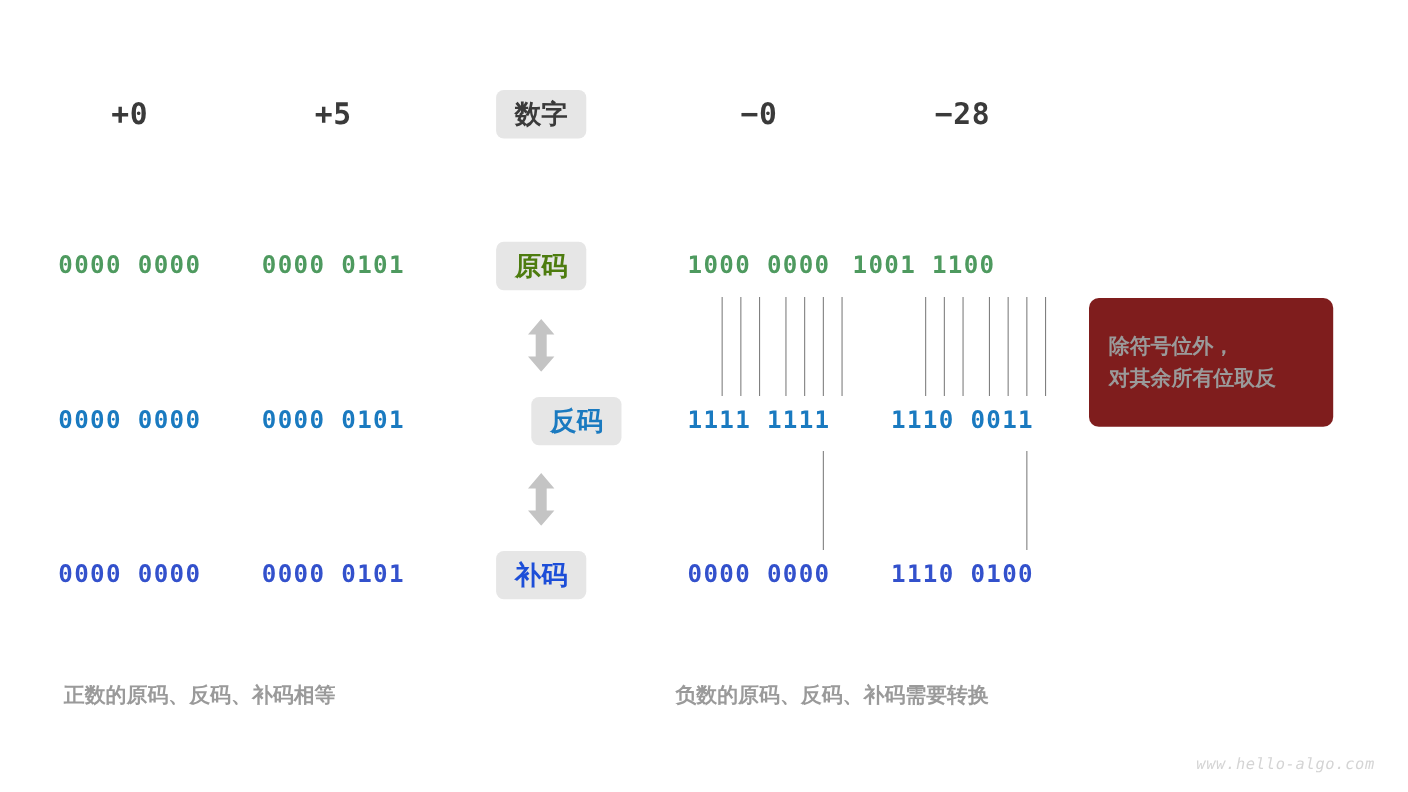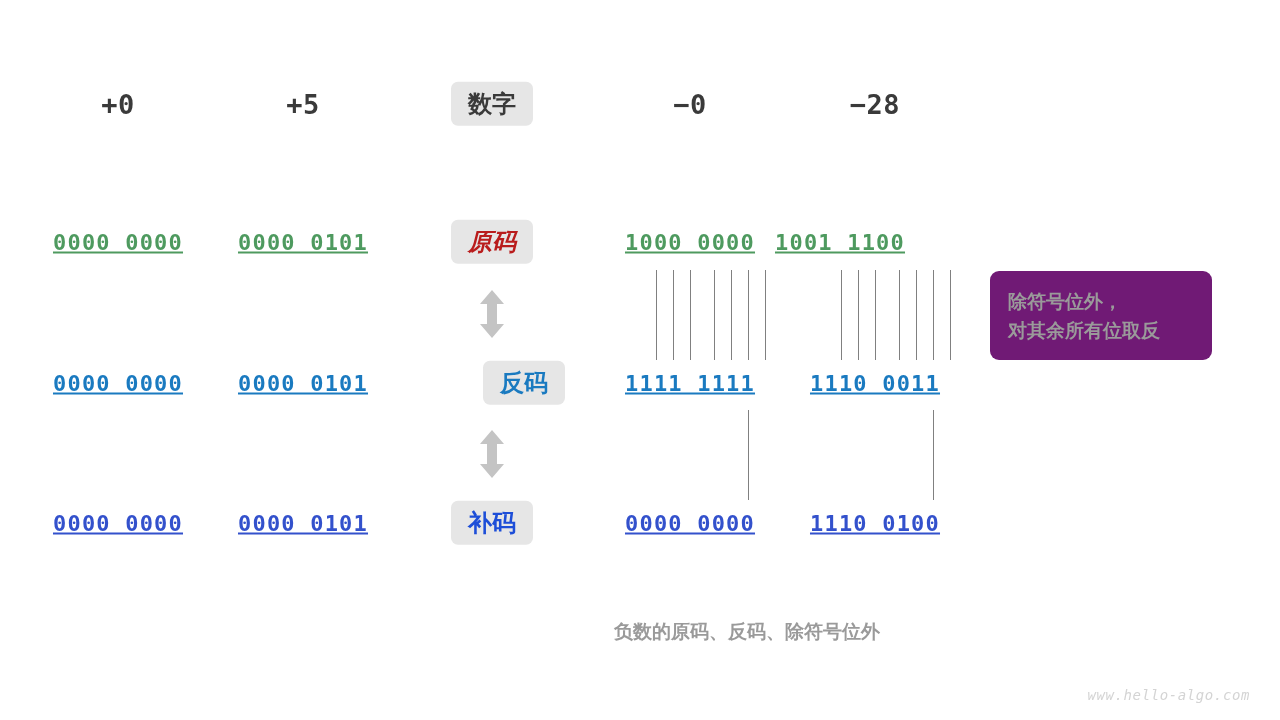--- a/index.html
+++ b/index.html
@@ -37,50 +37,49 @@
     color: #3a3a3a;
     letter-spacing: 0.5px;
   }
 
   
   .bits {
     font-family: "DejaVu Sans Mono", monospace;
     font-size: 22px;
     font-weight: bold;
     letter-spacing: 1.2px;
-    text-decoration: underline;
   }
   .bits.green  { color: #4e9a5f; }
   .bits.blue1  { color: #1a7ac0; }
   .bits.blue2  { color: #3351cc; }
 
   
   .pill {
     position: absolute;
     transform: translate(-50%, -50%);
     background: #e6e6e6;
     border-radius: 7px;
     padding: 9px 17px;
     font-size: 24px;
     font-weight: bold;
     line-height: 1.1;
     white-space: nowrap;
     font-family: "DejaVu Sans", sans-serif;
   }
   .pill.dark  { color: #3a3a3a; }
-  .pill.green { color: #b91c1c; font-style: italic; }
+  .pill.green { color: #4d7c0f; }
   .pill.blue1 { color: #1a7ac0; margin-left: 32px; }
   .pill.blue2 { color: #1d4ed8; }
 
   
   .note {
     position: absolute;
-    background: #701a75;
+    background: #7f1d1d;
     border-radius: 9px;
-    padding: 16px 18px;
+    padding: 30px 18px;
     color: #9a9a9a;
     font-size: 19px;
     font-weight: bold;
     line-height: 1.5;
     white-space: pre-line;
     font-family: "DejaVu Sans", sans-serif;
   }
 
   
   .caption {
@@ -192,18 +191,19 @@
   <div class="vline" style="left:933px; top:270px; height:90px;"></div>
   <div class="vline" style="left:950px; top:270px; height:90px;"></div>
 
   <div class="vline" style="left:748px; top:410px; height:90px;"></div>
   <div class="vline" style="left:933px; top:410px; height:90px;"></div>
 
   <div class="note" style="left:990px; top:271px; width:186px;">除符号位外，
 对其余所有位取反</div>
 
 
-
-  <div class="caption" style="left:614px; top:619px;">负数的原码、反码、除符号位外</div>
+  <div class="caption" style="left:58px; top:619px;">正数的原码、反码、补码相等</div>
+
+  <div class="caption" style="left:614px; top:619px;">负数的原码、反码、补码需要转换</div>
 
   <div class="watermark">www.hello-algo.com</div>
 
 </div>
 
 </body></html>

